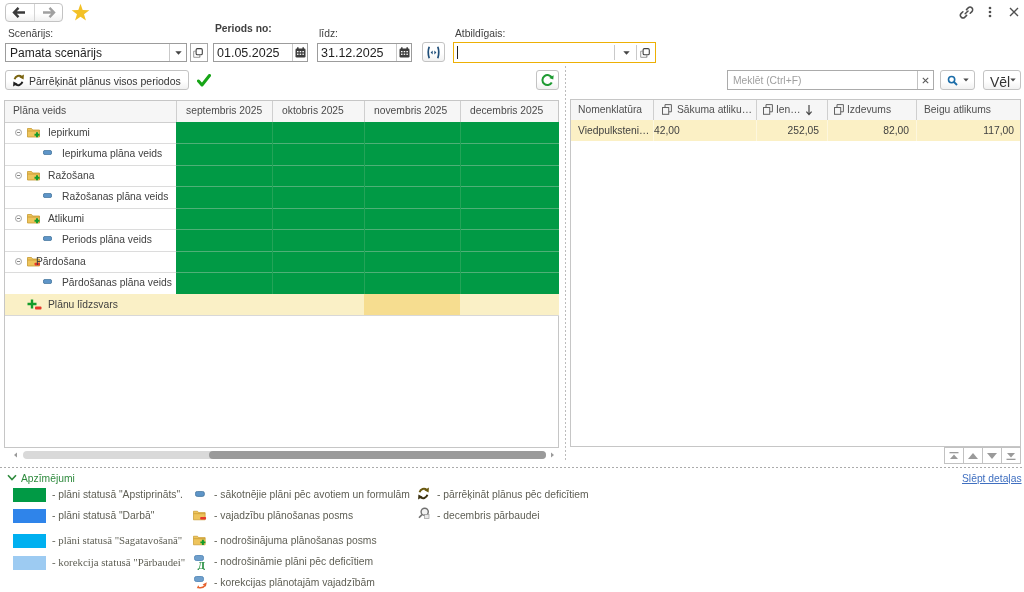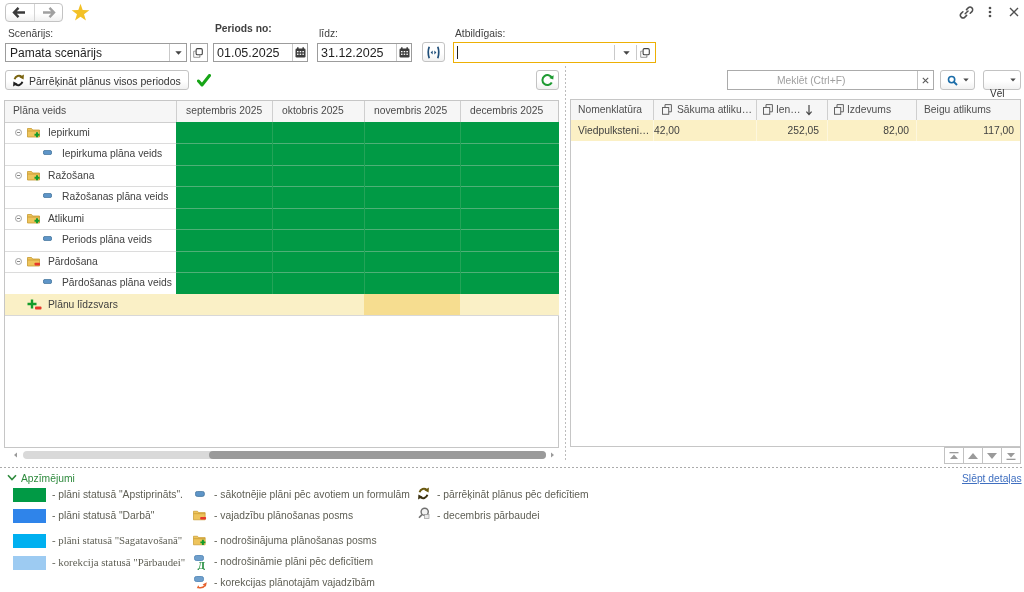--- a/index.html
+++ b/index.html
@@ -131,35 +131,35 @@
   <path d="M1.5 7 L5 11 L12.5 1.5" stroke="#17a517" stroke-width="3" fill="none" stroke-linecap="round" stroke-linejoin="round"></path>
 </svg>
 
 <div class="btn" style="left:536px;top:70px;width:23px;height:20px;"></div>
 <svg class="abs" style="left:541px;top:74px;" width="13" height="13" viewBox="0 0 13 13">
   <path d="M10.8 8.6 A5 5 0 1 1 11 4" stroke="#1f9b33" stroke-width="2" fill="none"></path>
   <path d="M12.6 1.2 L12.3 5.6 L8.2 4.0 Z" fill="#1f9b33"></path>
 </svg>
 
 <div class="fld" style="left:727px;top:70px;width:207px;height:20px;border-color:#ababab;"></div>
-<div class="abs" style="left:733px;top:75px;font-size:10.3px;color:#9f9f9f;margin-left:44px;">Meklēt (Ctrl+F)</div>
+<div class="abs" style="left:733px;top:75px;font-size:10.3px;color:#9f9f9f;">Meklēt (Ctrl+F)</div>
 <div class="abs" style="left:917px;top:71px;width:1px;height:18px;background:#c2c2c2;"></div>
 <svg class="abs" style="left:922px;top:77px;" width="7" height="7" viewBox="0 0 7 7">
       <path d="M0.8 0.8 L6.2 6.2 M6.2 0.8 L0.8 6.2" stroke="#5a5a5a" stroke-width="1.1"></path>
     </svg>
 <div class="btn" style="left:940px;top:70px;width:35px;height:20px;"></div>
 <svg class="abs" style="left:947px;top:75px;" width="11" height="11" viewBox="0 0 11 11">
   <circle cx="4.6" cy="4.6" r="3.1" stroke="#1a6ca8" stroke-width="1.6" fill="none"></circle>
   <path d="M6.9 6.9 L10 10" stroke="#1a6ca8" stroke-width="1.9"></path>
 </svg>
 <svg class="abs" style="left:963px;top:78px;" width="6" height="4" viewBox="0 0 6 4">
       <path d="M0.3 0.4 L3 3.4 L5.7 0.4 Z" fill="#4a4a4a"></path>
     </svg>
 <div class="btn" style="left:983px;top:70px;width:38px;height:20px;"></div>
-<div class="abs" style="left:990px;top:88px;font-size:10px;color:#333;">Vēl</div>
+<div class="abs" style="left:990px;top:74px;font-size:14px;color:#333;">Vēl</div>
 <svg class="abs" style="left:1010px;top:78px;" width="6" height="4" viewBox="0 0 6 4">
       <path d="M0.3 0.4 L3 3.4 L5.7 0.4 Z" fill="#4a4a4a"></path>
     </svg>
 
 <div class="abs" style="left:4px;top:100px;width:555px;height:348px;border:1px solid #c6c6c6;box-sizing:border-box;background:#fff;"></div>
 
 <div class="abs" style="left:5px;top:101px;width:553px;height:21px;background:#f6f6f6;border-bottom:1px solid #cfcfcf;"></div>
 <div class="abs hdrtx" style="left:13px;top:105px;">Plāna veids</div>
 <div class="abs hdrtx" style="left:186px;top:105px;">septembris 2025</div>
 <div class="abs hdrtx" style="left:282px;top:105px;">oktobris 2025</div>
@@ -242,21 +242,21 @@
 
 <svg class="abs" style="left:14.5px;top:258px;" width="7" height="7" viewBox="0 0 7 7">
       <circle cx="3.5" cy="3.5" r="3" fill="#fff" stroke="#a0a0a0"></circle>
       <path d="M1.9 3.5 h3.2" stroke="#7a7a7a" stroke-width="0.9"></path>
     </svg>
 <svg class="abs" style="left:27px;top:255px;" width="14" height="13" viewBox="0 0 14 13">
   <path d="M0.5 2.5 h4 l1.2 1.5 h6.8 v7 h-12 Z" fill="#eec45c" stroke="#c79b30" stroke-width="0.8"></path>
   <path d="M0.5 5 h12" stroke="#c79b30" stroke-width="0.8" fill="none"></path>
   <rect x="7.5" y="7.8" width="5.5" height="2.6" rx="0.8" fill="#e6392b"></rect>
 </svg>
-<div class="abs rowtx" style="left:48px;top:256px;">Pārdošana</div>
+<div class="abs rowtx" style="left:36px;top:256px;">Pārdošana</div>
 
 <svg class="abs" style="left:43px;top:279px;" width="9" height="5" viewBox="0 0 9 5">
       <rect x="0.4" y="0.4" width="8.2" height="4.2" rx="1.6" fill="#5e95c8" stroke="#42749c" stroke-width="0.8"></rect>
     </svg>
 <div class="abs rowtx" style="left:62px;top:277px;">Pārdošanas plāna veids</div>
 
 <div class="abs" style="left:5px;top:294px;width:554px;height:21px;background:#faf0c6;border-bottom:1px solid #d8d8d8;"></div>
 <div class="abs" style="left:364px;top:294px;width:96px;height:21px;background:#f6dd90;"></div>
 <svg class="abs" style="left:27px;top:298px;" width="15" height="13" viewBox="0 0 15 13">
   <path d="M4 1.5 v9 M-0.5 6 h9" stroke="#149c2a" stroke-width="2.4" transform="translate(1,0)"></path>

